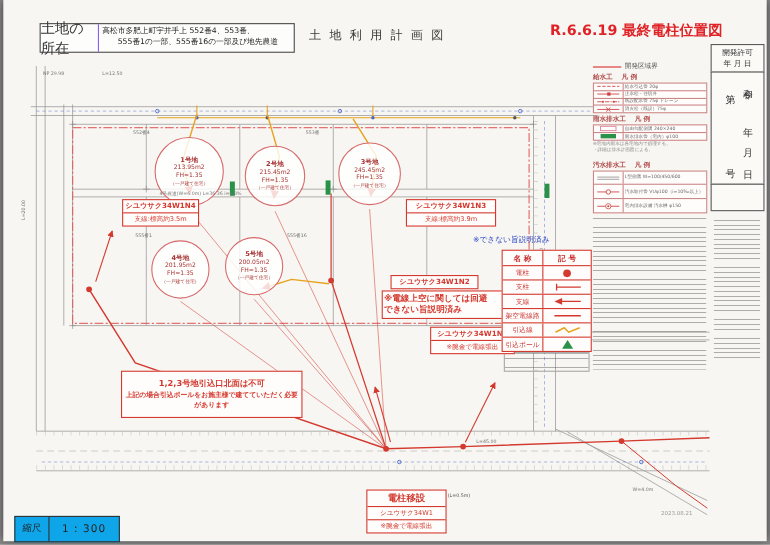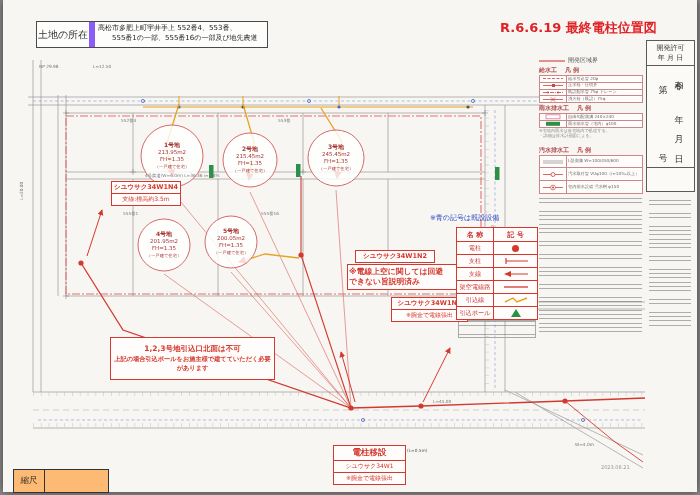--- a/index.html
+++ b/index.html
@@ -2,22 +2,22 @@
 <html><head>
 <meta charset="utf-8">
 <style>
   html,body{margin:0;padding:0;width:700px;height:495px;overflow:hidden;background:#8a8a8a;
     font-family:"DejaVu Sans",sans-serif;}
   .abs{position:absolute;}
   #sheet{position:absolute;left:3px;top:0;width:694px;height:492px;background:#f7f6f2;
     box-shadow:0 0 8px rgba(0,0,0,.55);}
   
   .loc-table{left:33px;top:21px;width:230px;height:25px;border:1px solid #4a4a4a;display:flex;background:#fdfdfb;}
-  .loc-label{width:52px;border-right:6px solid #8b5cf6;display:flex;align-items:center;justify-content:center;
-    font-size:10px;color:#333;}
+  .loc-label{width:52px;border-right:1px solid #8b5cf6;display:flex;align-items:center;justify-content:center;
+    font-size:13px;color:#333;}
   .loc-value{flex:1;padding:1px 3px;font-size:7px;color:#222;line-height:1.45;}
   .loc-value .l2{padding-left:14px;}
   .doc-title{left:278px;top:24px;width:150px;font-size:11px;color:#3a3a3a;letter-spacing:2px;white-space:nowrap;}
   .red-title{left:497px;top:19px;width:170px;font-size:13px;font-weight:bold;color:#e02227;white-space:nowrap;}
   
   .rc-box{left:643px;width:49px;border:1px solid #5a5a5a;background:#fbfaf7;box-sizing:border-box;}
   .rc1{top:40px;height:26px;display:flex;flex-direction:column;align-items:center;justify-content:center;
     font-size:7px;color:#333;line-height:1.5;}
   .rc2{top:65px;height:103px;}
   .rc3{top:167px;height:25px;}
@@ -55,21 +55,21 @@
   .lg-head{font-size:6px;font-weight:bold;color:#b04848;display:flex;gap:8px;}
   .lg-table{border:0.5px solid #cc8888;background:#fffdfb;}
   .lg-row{display:flex;border-top:0.5px solid #cc8888;align-items:center;}
   .lg-row:first-child{border-top:none;}
   .lg-sym{width:26px;display:flex;justify-content:center;border-right:0.5px solid #cc8888;align-self:stretch;align-items:center;}
   .lg-lab{flex:1;font-size:4.2px;color:#6a6a6a;padding:0.5px 1px;line-height:1.15;}
   .lg-note{font-size:4.2px;color:#8a8a8a;line-height:1.3;}
   .fp{background:repeating-linear-gradient(180deg,rgba(100,100,100,.5) 0 0.8px,transparent 0.8px 4.3px);z-index:3;}
   .fpb{border:0.5px solid #a9a9a9;}
   
-  .scalebox{left:10px;top:469px;width:94px;height:22px;border:1.5px solid #333;background:#fdba74;display:flex;z-index:6;}
+  .scalebox{left:10px;top:469px;width:94px;height:22px;border:1.5px solid #333;background:#0ea5e9;display:flex;z-index:6;}
   .sc1{width:30px;border-right:1px solid #333;display:flex;align-items:center;justify-content:center;font-size:8.5px;color:#222;}
   .sc2{flex:1;display:flex;align-items:center;justify-content:center;font-size:9.5px;letter-spacing:1px;color:#222;}
   .datestamp{left:598px;top:464px;font-size:5px;color:#999;z-index:6;}
   svg text{font-family:"DejaVu Sans",sans-serif;}
 </style>
 </head>
 <body>
 
 <div id="sheet">
 
@@ -206,40 +206,45 @@
     </g>
   </svg>
 
   <div class="abs loc-table">
     <div class="loc-label">土地の所在</div>
     <div class="loc-value">
       <div>高松市多肥上町宇井手上 552番4、553番、</div>
       <div class="l2">555番1の一部、555番16の一部及び地先農道</div>
     </div>
   </div>
+  <div class="abs doc-title">土 地 利 用 計 画 図</div>
   <div class="abs red-title">R.6.6.19 最終電柱位置図</div>
 
   <div class="abs rc-box rc1">
     <div>開発許可</div>
     <div>年 月 日</div>
   </div>
   <div class="abs rc-box rc2">
     <span class="v-dai">第</span>
     <span class="v-gou">号</span>
     <span class="v-era">令和</span>
     <span class="v-yr">年</span>
     <span class="v-mo">月</span>
     <span class="v-dy">日</span>
   </div>
   <div class="abs rc-box rc3"></div>
 
   <div class="abs pbox pb-n4">
     <div class="t">シユウサク34W1N4</div>
     <div class="s">支線:標高約3.5m</div>
   </div>
+  <div class="abs pbox pb-n3">
+    <div class="t">シユウサク34W1N3</div>
+    <div class="s">支線:標高約3.9m</div>
+  </div>
   <div class="abs pbox pb-n2">
     <div class="t">シユウサク34W1N2</div>
   </div>
   <div class="abs notebox">
     <div>※電線上空に関しては回避</div>
     <div>できない旨説明済み</div>
   </div>
   <div class="abs pbox pb-n1">
     <div class="t">シユウサク34W1N1</div>
     <div class="s">※腕金で電線張出</div>
@@ -248,21 +253,21 @@
     <div class="h">電柱移設</div>
     <div class="s">シユウサク34W1</div>
     <div class="s">※腕金で電線張出</div>
   </div>
 
   <div class="abs warnbox">
     <div class="w1">1,2,3号地引込口北面は不可</div>
     <div class="w3">上記の場合引込ポールをお施主様で建てていただく必要があります</div>
   </div>
 
-  <div class="abs bluenote">※青の記号は既設設備</div>
+  <div class="abs bluenote">※できない旨説明済み</div>
   <div class="abs sym-table">
     <div class="st-row">
       <div class="st-c1">名 称</div>
       <div class="st-c2">記 号</div>
     </div>
     <div class="st-row">
       <div class="st-c1">電柱</div>
       <div class="st-c2">
           <span class="dot"></span>
         </div>
@@ -426,16 +431,17 @@
       </div>
     </div>
   </div>
 
   <div class="abs fp" style="left:536px;top:198px;width:103px;height:138px"></div>
   <div class="abs fp" style="left:646px;top:200px;width:42px;height:126px"></div>
   <div class="abs fp fpb" style="left:455px;top:320px;width:76px;height:16px"></div>
 
   <div class="abs scalebox">
     <div class="sc1">縮尺</div>
+    <div class="sc2">1 : 300</div>
   </div>
   <div class="abs datestamp">2023.08.21</div>
 
 </div>
 
 </body></html>

